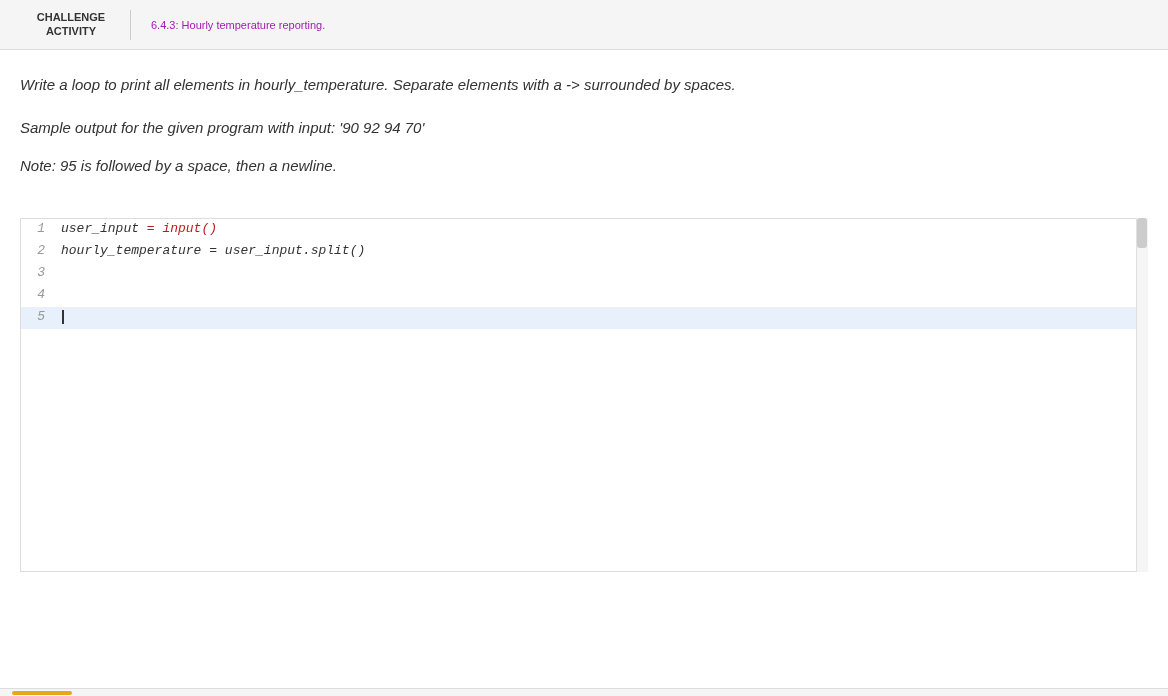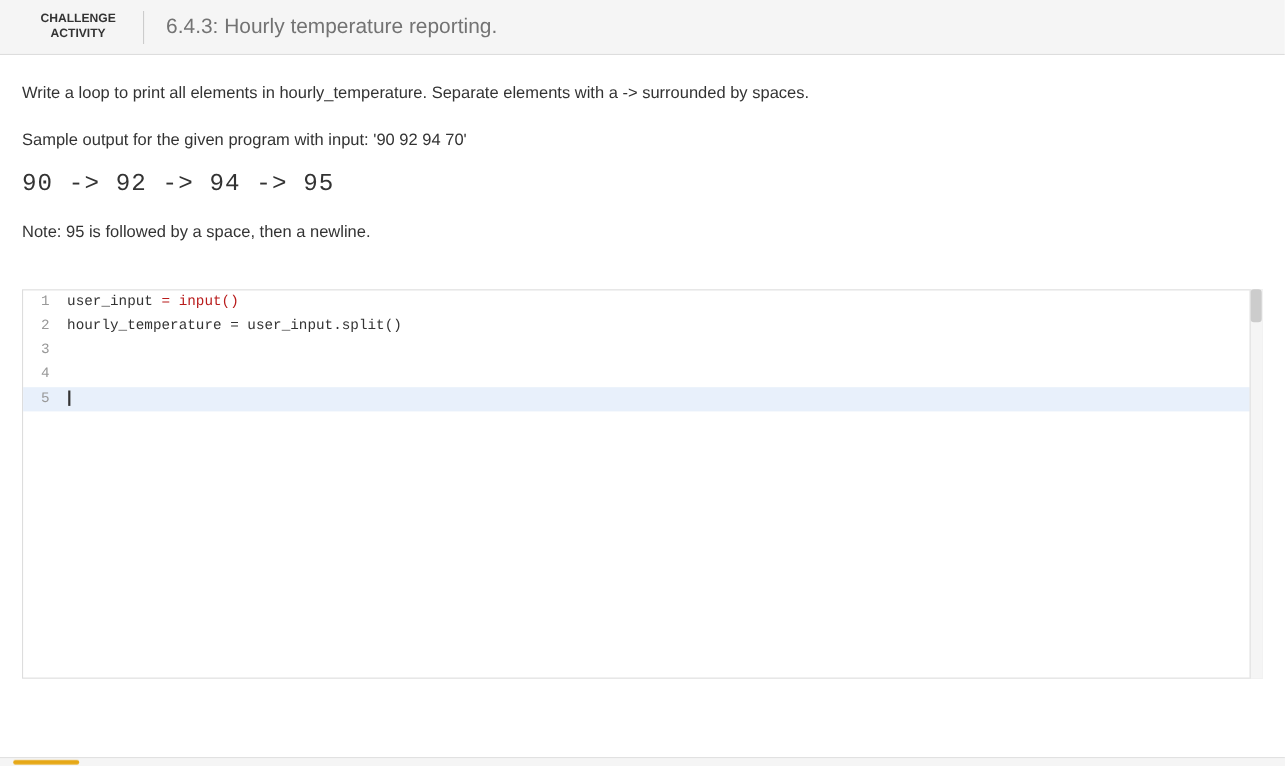--- a/index.html
+++ b/index.html
@@ -42,28 +42,29 @@
     }
 
     .header-divider {
       width: 1px;
       height: 30px;
       background: #ccc;
       margin: 0 4px;
     }
 
     .header-title {
-      font-size: 19px;
-      color: #737373;
+      font-size: 11px;
+      color: #a21caf;
       padding-left: 16px;
     }
 
     
     .main-content {
       padding: 24px 20px 0 20px;
+      font-style: italic;
     }
 
     .instruction-text {
       font-size: 15px;
       color: #333;
       margin-bottom: 20px;
       line-height: 1.5;
     }
 
     .sample-output-label {
@@ -196,21 +197,20 @@
     <span style="white-space:pre-line;">CHALLENGE
 ACTIVITY</span>
   </div>
   <div class="header-divider"></div>
   <div class="header-title">6.4.3: Hourly temperature reporting.</div>
 </div>
 
 <div class="main-content">
   <p class="instruction-text">Write a loop to print all elements in hourly_temperature. Separate elements with a -&gt; surrounded by spaces.</p>
   <p class="sample-output-label">Sample output for the given program with input: '90 92 94 70'</p>
-  <div class="sample-output-display">90 -&gt; 92 -&gt; 94 -&gt; 95</div>
   <p class="note-text">Note: 95 is followed by a space, then a newline.</p>
 
   <div class="editor-wrapper">
     <div class="code-editor" style="width: 100%; min-height: 300px;">
       <div class="code-lines">
 
         <div class="code-line">
           <span class="line-number">1</span>
           <span class="line-content"><span style="color:#333;">user_input</span><span style="color:#b91c1c;"> = input()</span></span>
         </div>

